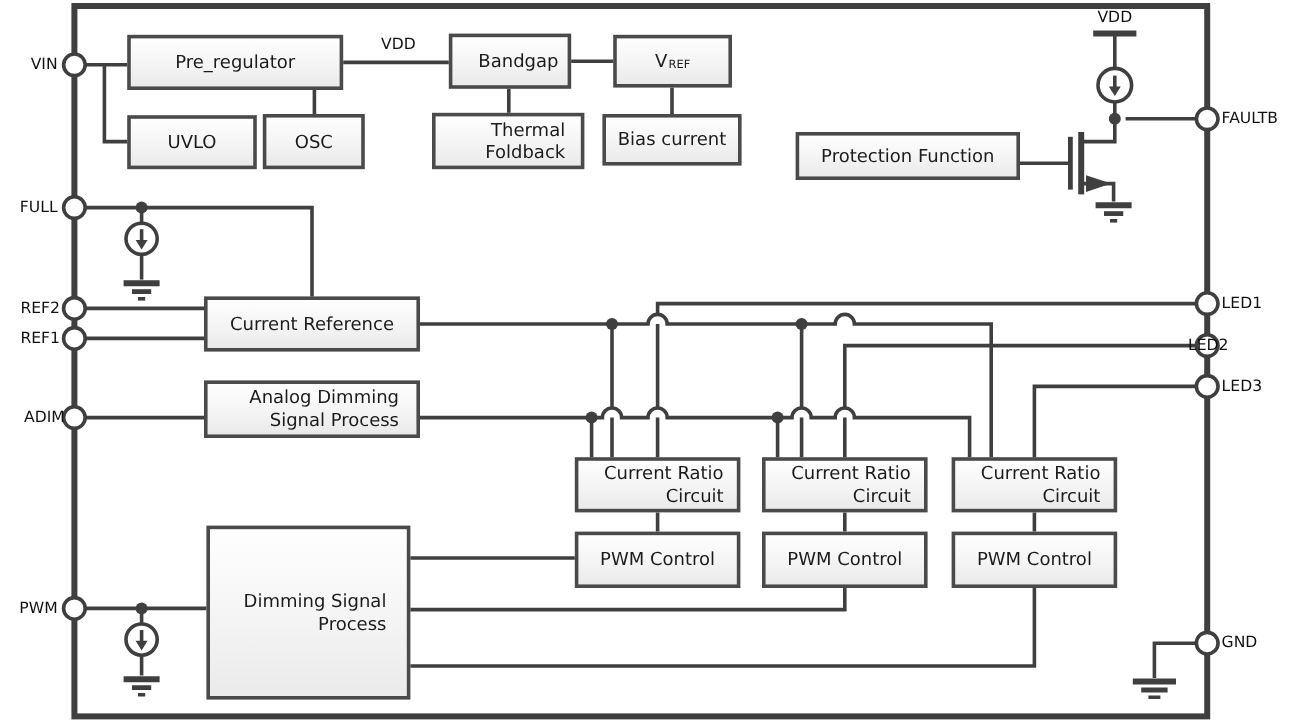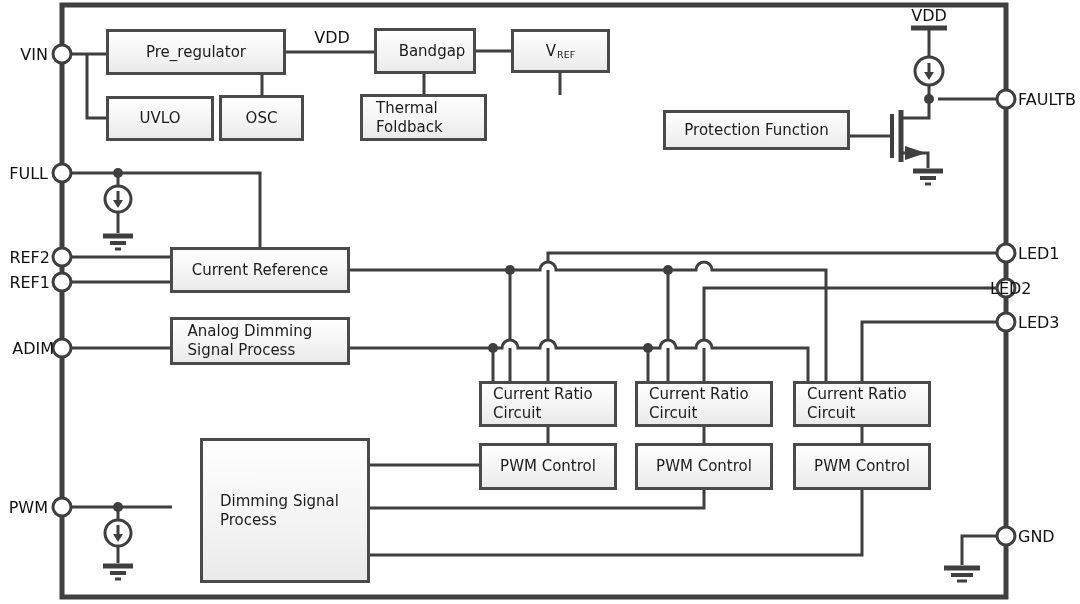--- a/index.html
+++ b/index.html
@@ -1,23 +1,23 @@
 <!DOCTYPE html>
 <html><head>
 <meta charset="utf-8">
 <style>
   html,body{margin:0;padding:0;background:#fff;}
   #stage{position:relative;width:1080px;height:604px;background:#fff;overflow:hidden;
          font-family:"DejaVu Sans","Liberation Sans",sans-serif;}
   #wires{position:absolute;left:0;top:0;}
   .box{position:absolute;box-sizing:border-box;border:3px solid #4a4a4a;
        background:linear-gradient(180deg,#fefefe 0%,#f4f4f4 55%,#eaeaea 100%);
-       display:flex;align-items:center;justify-content:center;text-align:left;
+       display:flex;align-items:center;justify-content:center;text-align:right;
        font-size:15px;line-height:1.25;color:#1b1b1b;}
-  .pin-label{position:absolute;font-size:16px;color:#111;white-space:nowrap;}
+  .pin-label{position:absolute;font-size:13px;color:#111;white-space:nowrap;}
   .pl-left{transform:translate(-100%,-50%);}
   .pl-right{transform:translate(0,-50%);}
   .pl-center{transform:translate(-50%,-50%);}
   .sub{font-size:9.5px;position:relative;top:4px;margin-left:1px;}
   .lbl{display:inline-block;}
 </style>
 </head>
 <body>
 
 <div id="stage">
@@ -179,30 +179,33 @@
   <div class="box" style="left:374px;top:28px;width:102px;height:46px;padding-left:14px;">
     <span class="lbl">Bandgap</span>
     </div>
   <div class="box" style="left:511px;top:29px;width:99px;height:44px;">
     <span class="lbl">V</span>
       <span class="sub">REF</span>
     </div>
   <div class="box" style="left:360px;top:94px;width:127px;height:47px;">
     <span class="lbl" style="max-width:95px;">Thermal Foldback</span>
     </div>
+  <div class="box" style="left:502px;top:95px;width:116px;height:43px;">
+    <span class="lbl">Bias current</span>
+    </div>
   <div class="box" style="left:663px;top:110px;width:187px;height:40px;">
     <span class="lbl">Protection Function</span>
     </div>
   <div class="box" style="left:170px;top:247px;width:180px;height:46px;">
     <span class="lbl">Current Reference</span>
     </div>
   <div class="box" style="left:170px;top:317px;width:180px;height:48px;">
     <span class="lbl" style="max-width:145px;">Analog Dimming Signal Process</span>
     </div>
-  <div class="box" style="left:172px;top:438px;width:170px;height:145px;margin-left:28px;">
+  <div class="box" style="left:172px;top:438px;width:170px;height:145px;">
     <span class="lbl" style="max-width:130px;">Dimming Signal Process</span>
     </div>
   <div class="box" style="left:479px;top:381px;width:138px;height:46px;">
     <span class="lbl" style="max-width:110px;">Current Ratio Circuit</span>
     </div>
   <div class="box" style="left:635px;top:381px;width:138px;height:46px;">
     <span class="lbl" style="max-width:110px;">Current Ratio Circuit</span>
     </div>
   <div class="box" style="left:793px;top:381px;width:138px;height:46px;">
     <span class="lbl" style="max-width:110px;">Current Ratio Circuit</span>

